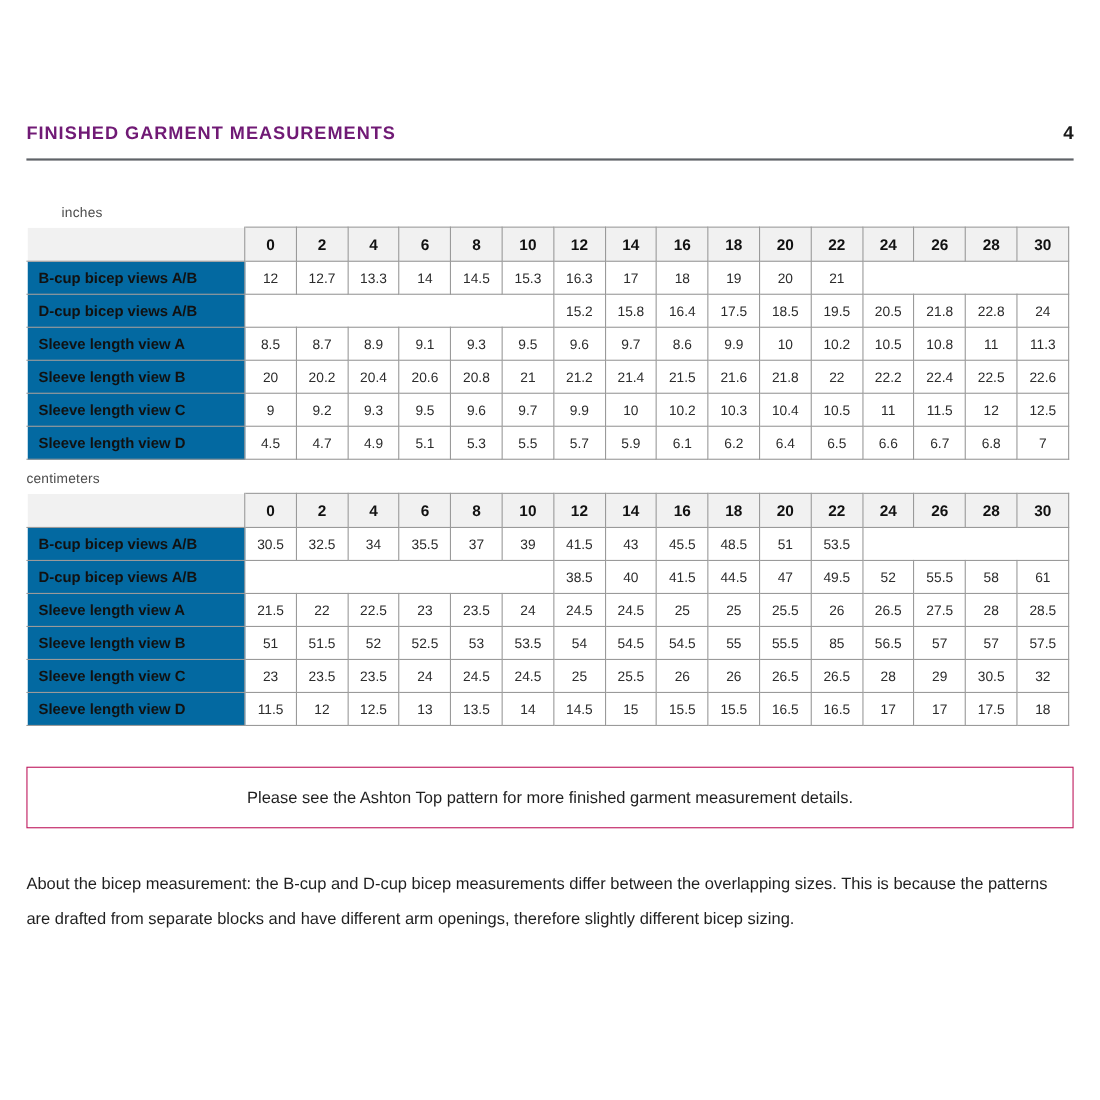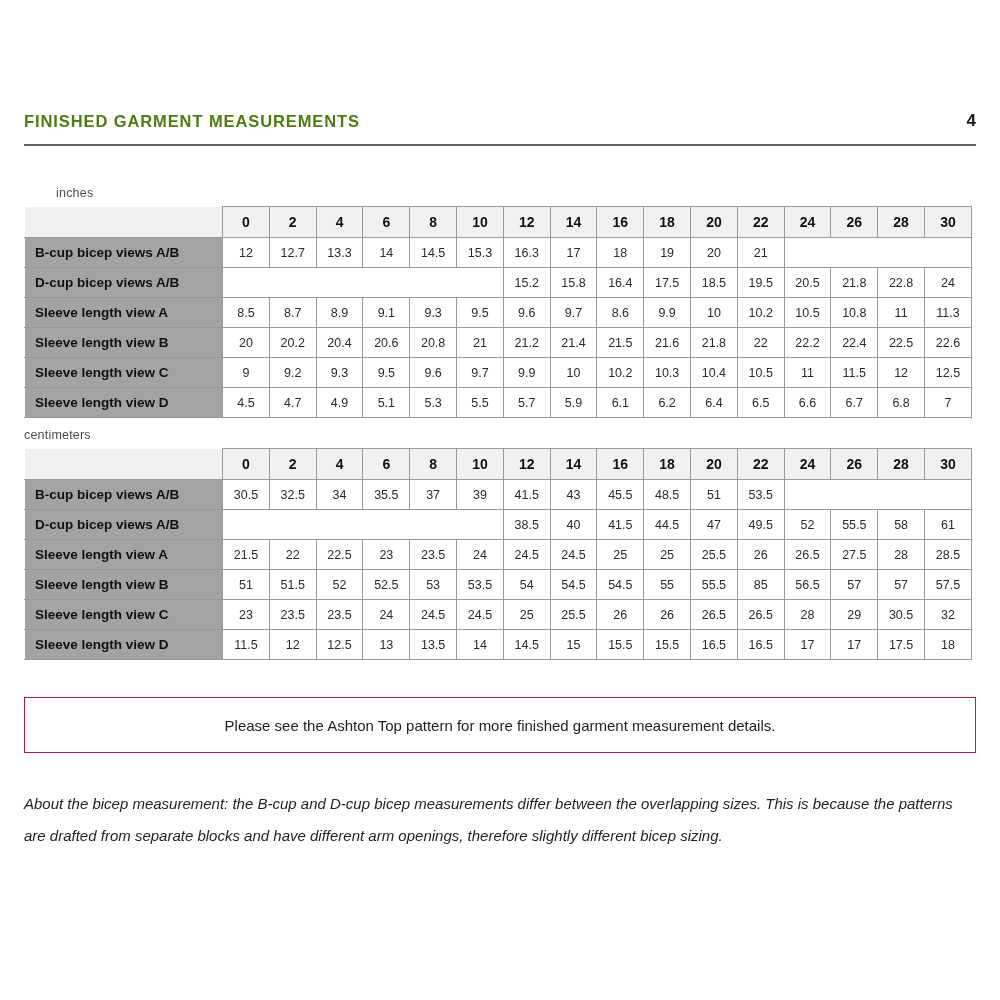--- a/index.html
+++ b/index.html
@@ -30,21 +30,21 @@
     right: 24px;
     top: 112px;
     display: flex;
     align-items: flex-end;
     justify-content: space-between;
   }
   .doc-title {
     font-size: 16.5px;
     font-weight: bold;
     letter-spacing: 0.9px;
-    color: #4d7c0f;
+    color: #701a75;
     line-height: 1;
   }
   .page-number {
     font-size: 17px;
     font-weight: bold;
     color: #1a1a1a;
     line-height: 1;
   }
   .title-rule {
     position: absolute;
@@ -100,21 +100,21 @@
     color: #111111;
     height: 30px;
   }
   .meas-table thead th.corner {
     background: #f1f1f1;
     border-left-color: #ffffff;
     border-top-color: #ffffff;
   }
 
   .meas-table tbody th.row-label {
-    background: #a3a3a3;
+    background: #0369a1;
     text-align: left;
     padding-left: 10px;
     font-weight: bold;
     font-size: 13.5px;
     color: #111111;
     border-left-color: #ffffff;
     border-right-color: #9a9a9a;
   }
   .meas-table tbody tr:last-child th.row-label {
     border-bottom-color: #9a9a9a;
@@ -147,21 +147,20 @@
     position: absolute;
     left: 24px;
     right: 24px;
     top: 788px;
   }
   .note p {
     margin: 0;
     font-size: 15px;
     line-height: 32px;
     color: #1f1f1f;
-    font-style: italic;
   }
 </style>
 </head>
 <body>
 
 <div class="page">
 
   <div class="header-row">
     <div class="doc-title">FINISHED GARMENT MEASUREMENTS</div>
     <div class="page-number">4</div>

